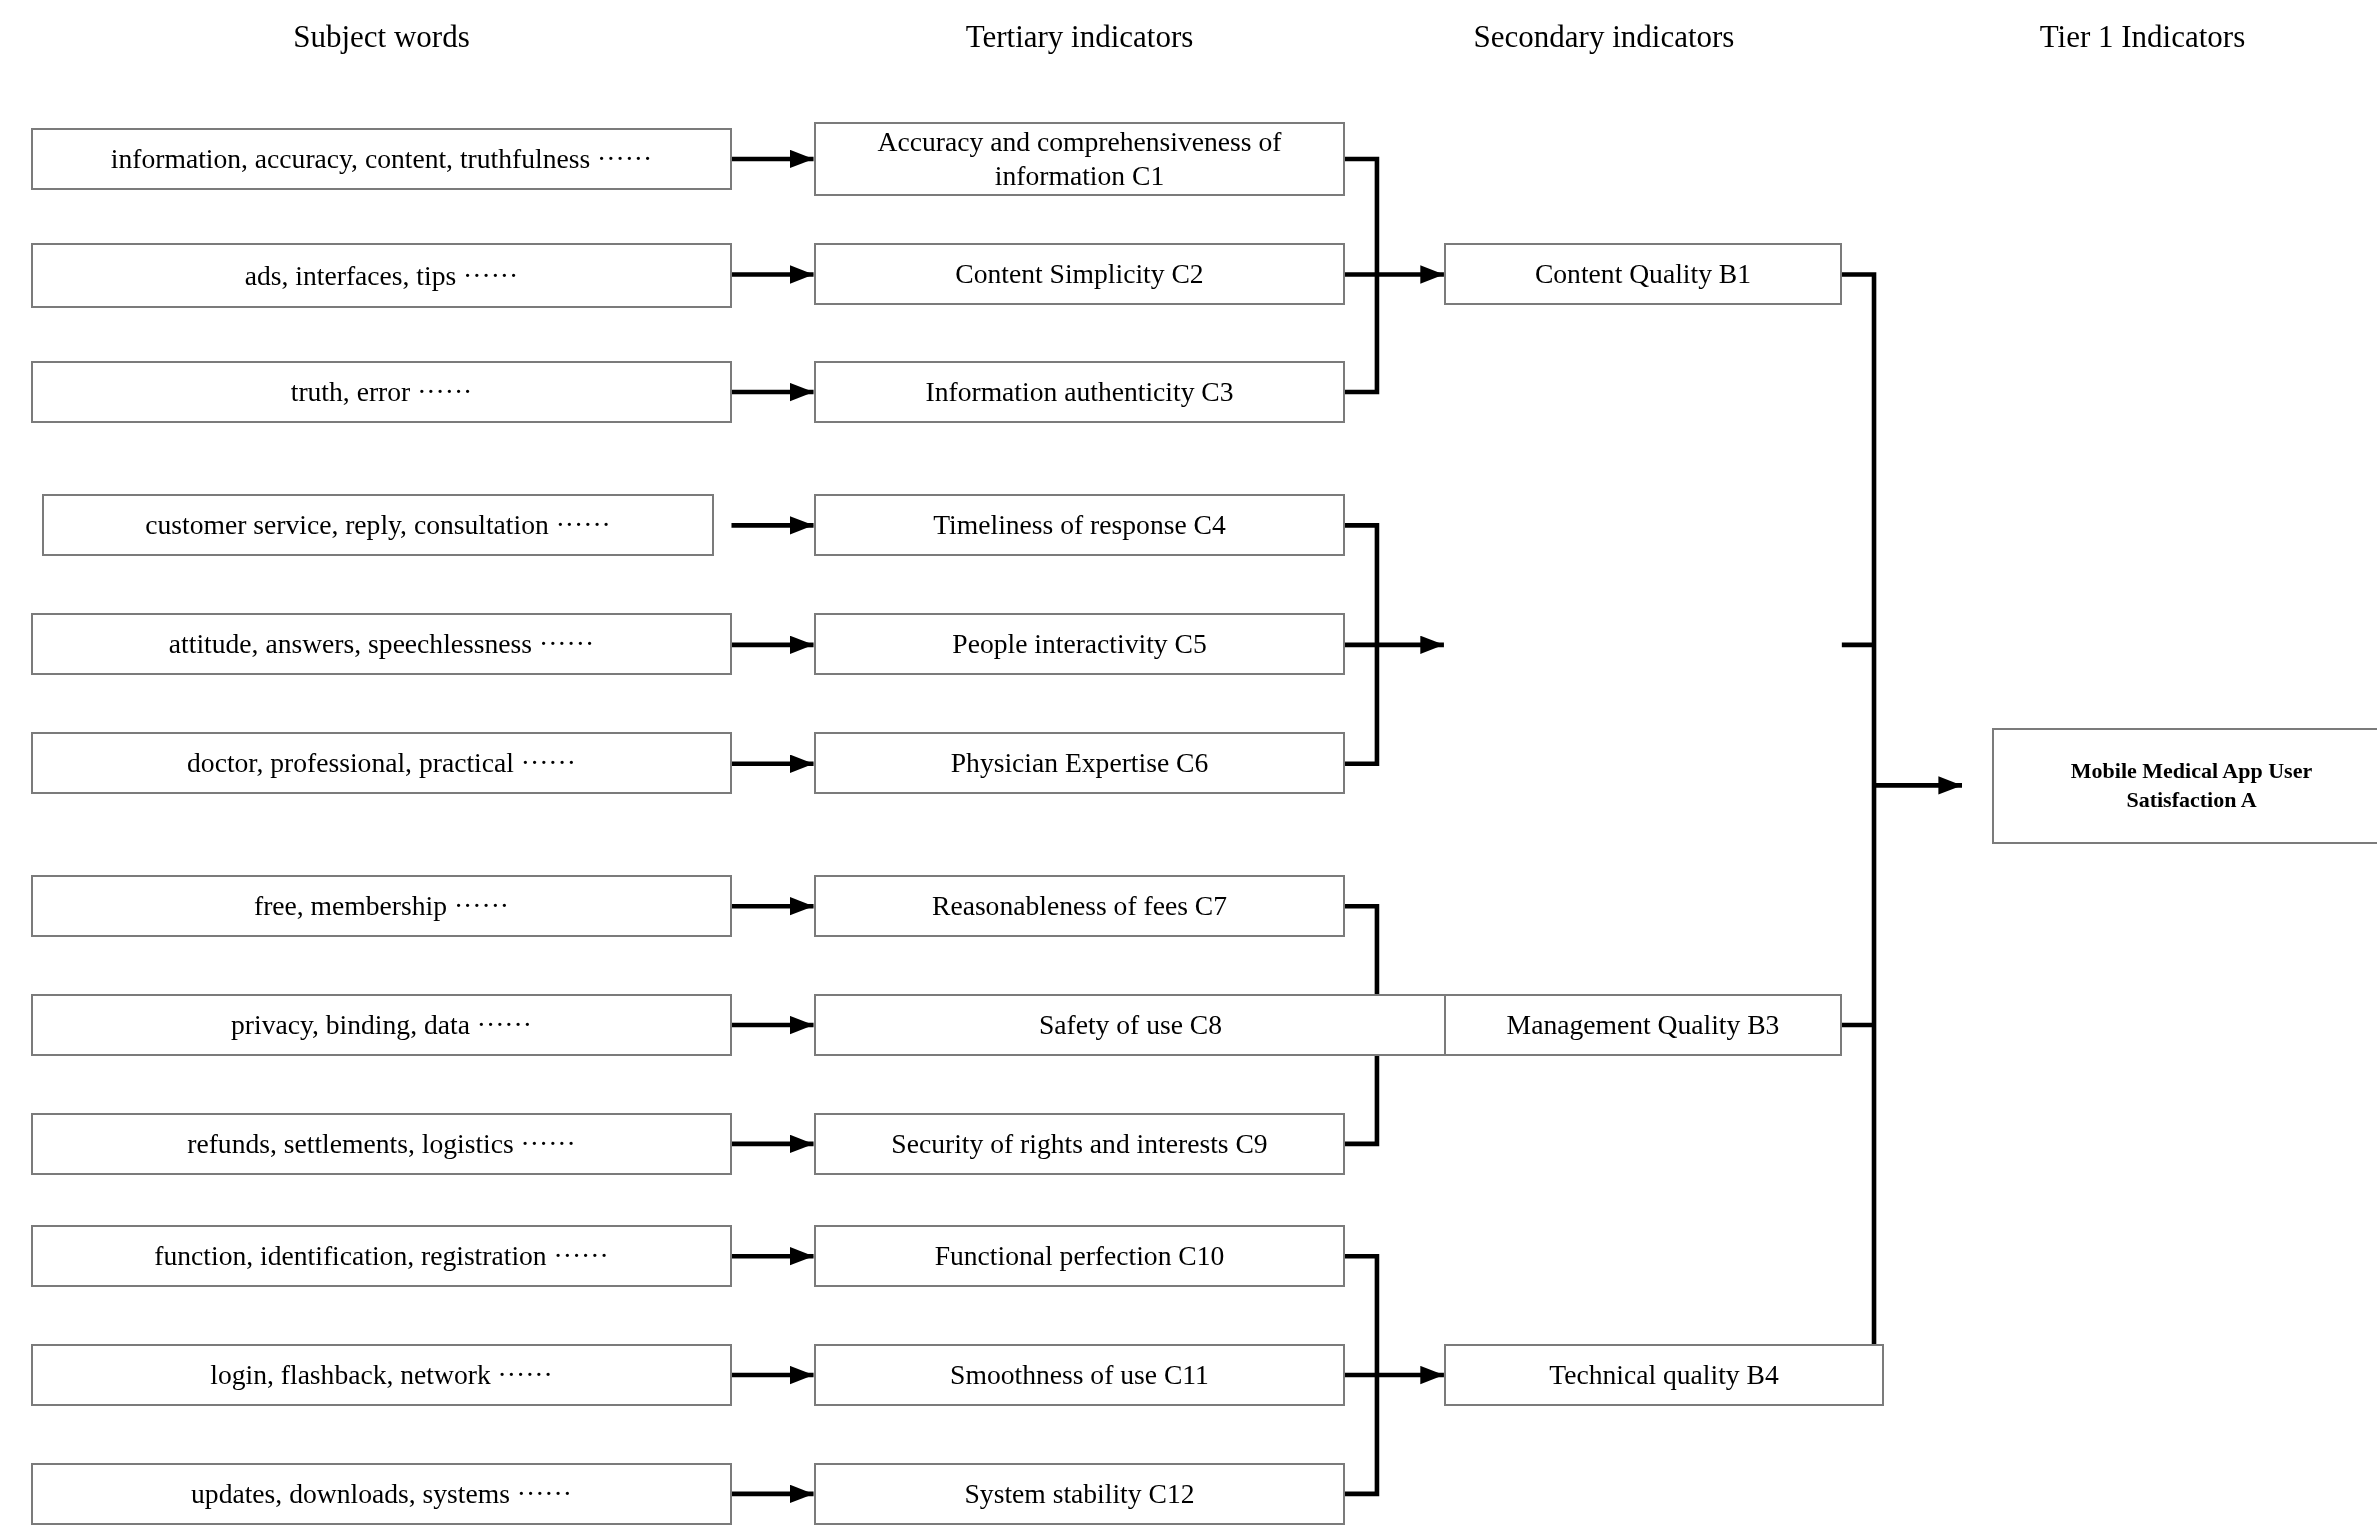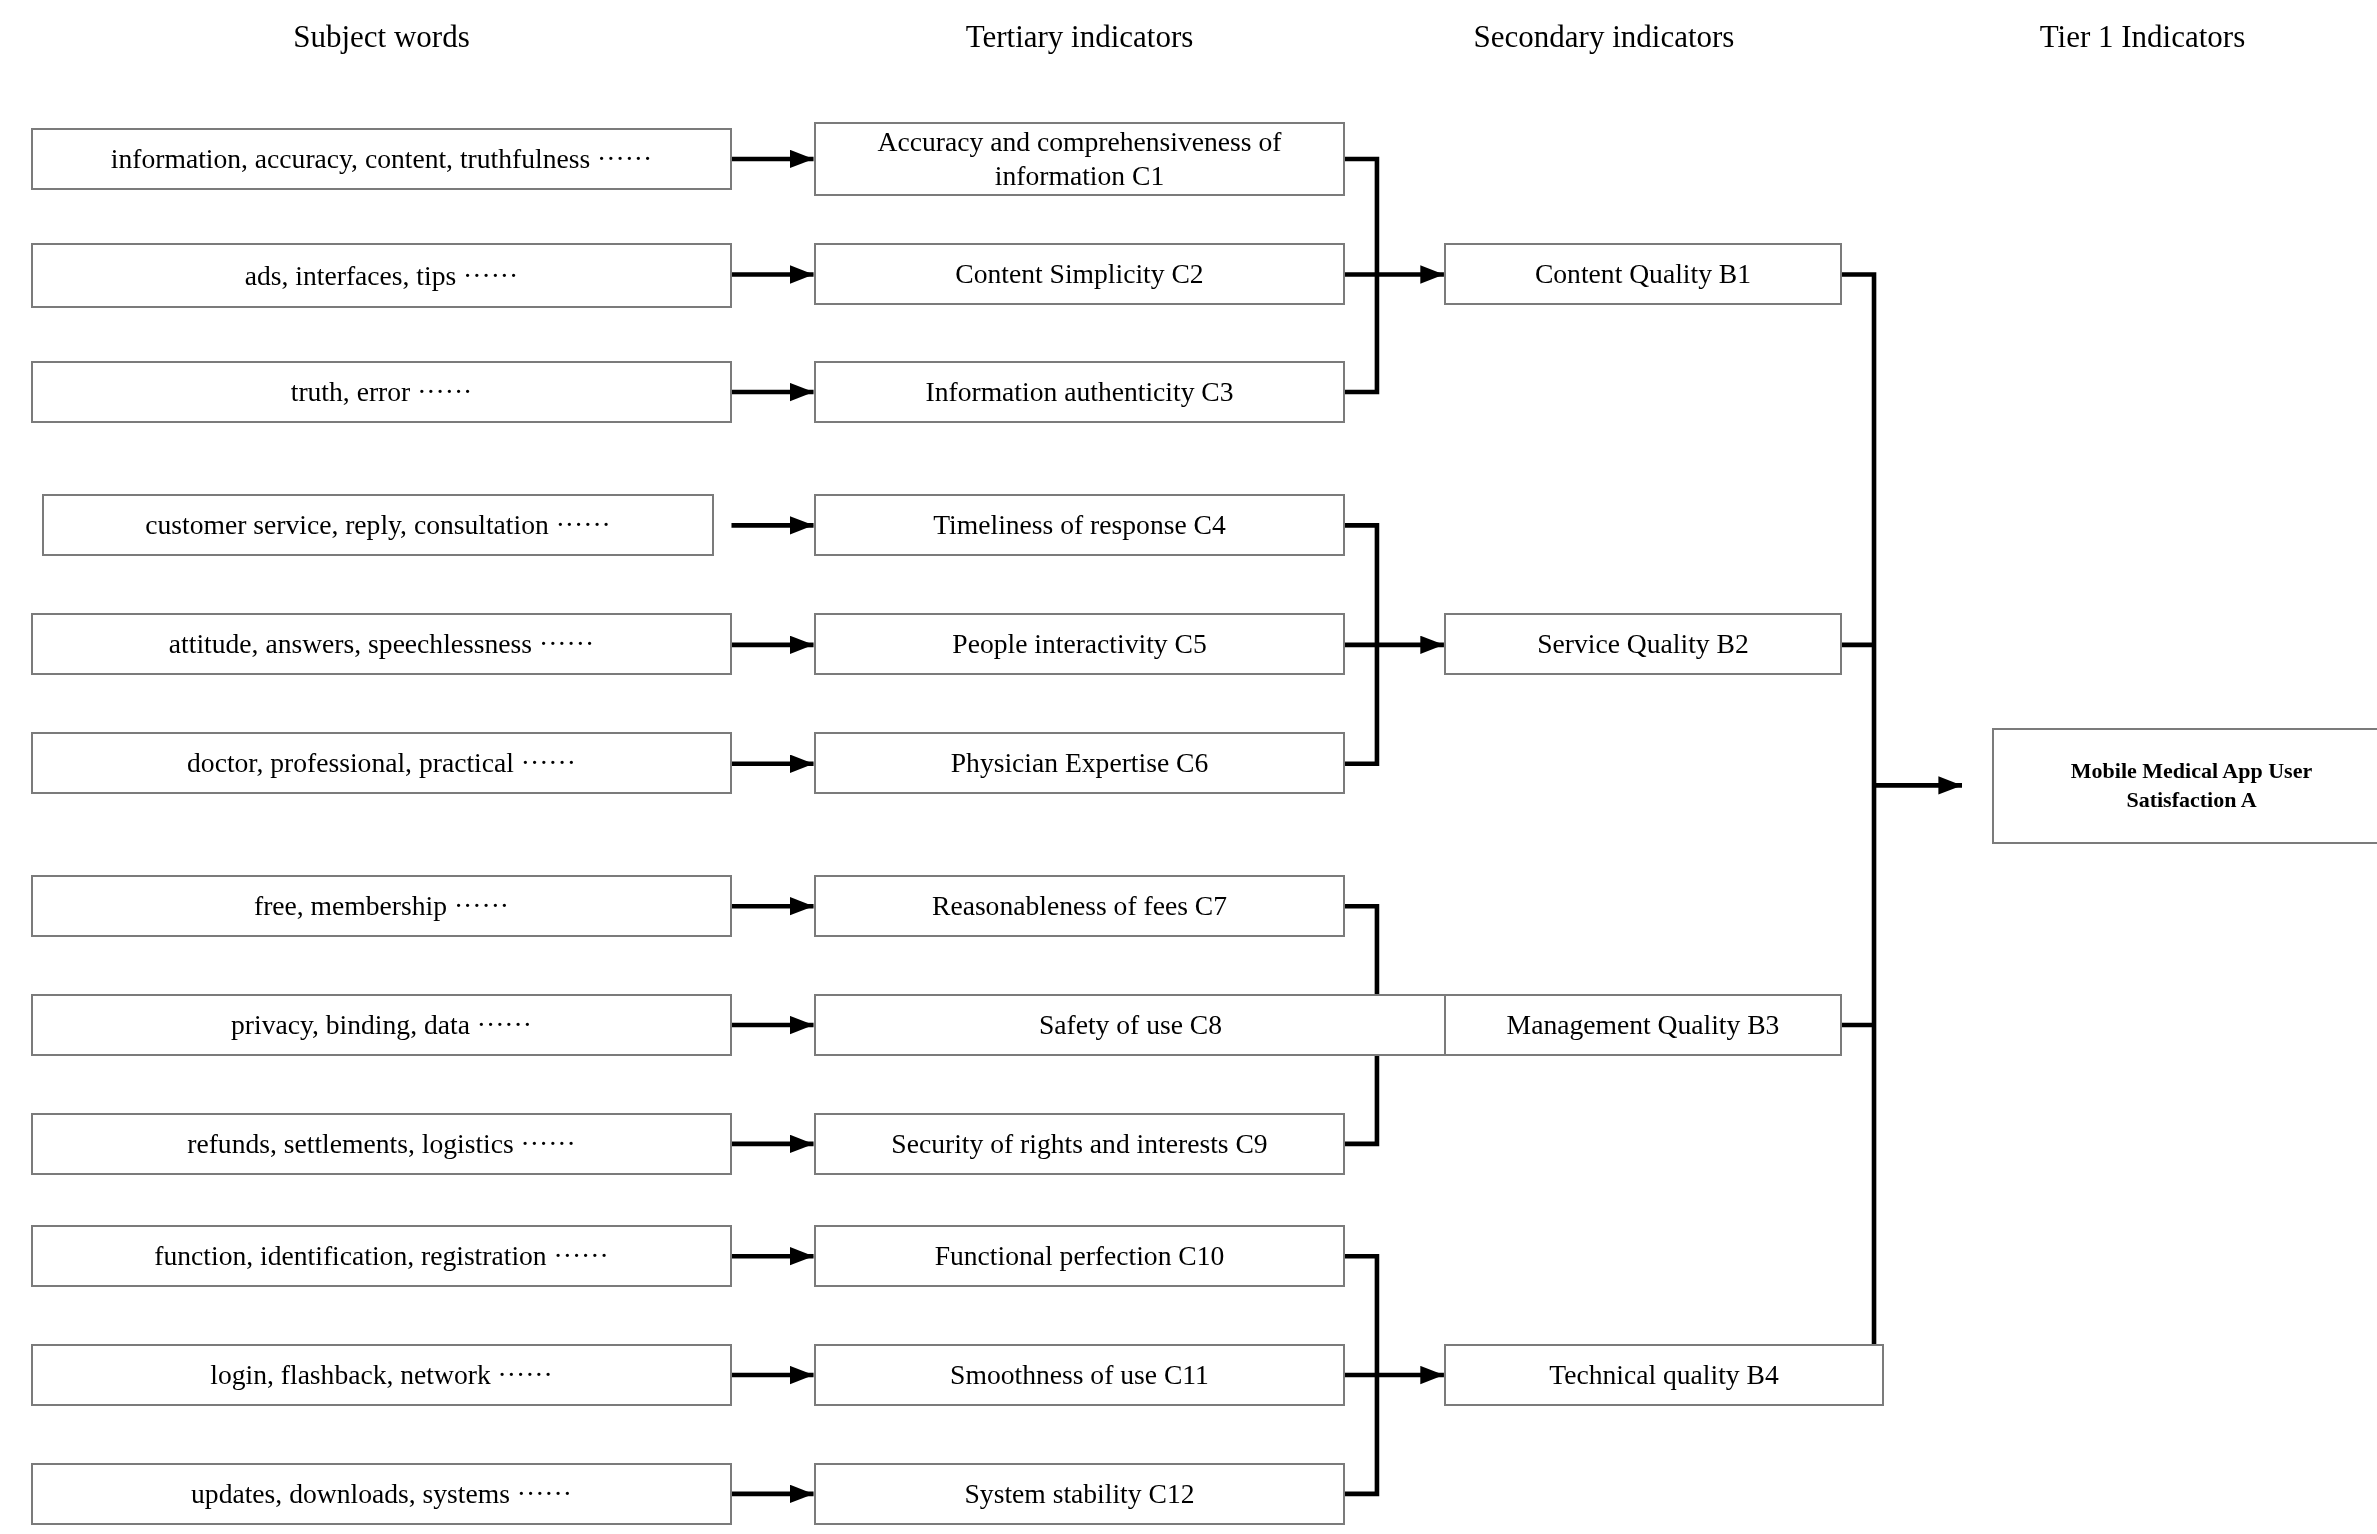--- a/index.html
+++ b/index.html
@@ -92,20 +92,19 @@
   <div class="box" style="left:814px;top:613px;width:531px;height:62px">People interactivity C5</div>
   <div class="box" style="left:814px;top:732px;width:531px;height:62px">Physician Expertise C6</div>
   <div class="box" style="left:814px;top:875px;width:531px;height:62px">Reasonableness of fees C7</div>
   <div class="box" style="left:814px;top:994px;width:633px;height:62px">Safety of use C8</div>
   <div class="box" style="left:814px;top:1113px;width:531px;height:62px">Security of rights and interests C9</div>
   <div class="box" style="left:814px;top:1225px;width:531px;height:62px">Functional perfection C10</div>
   <div class="box" style="left:814px;top:1344px;width:531px;height:62px">Smoothness of use C11</div>
   <div class="box" style="left:814px;top:1463px;width:531px;height:62px">System stability C12</div>
 
   <div class="box" style="left:1444px;top:243px;width:398px;height:62px">Content Quality B1</div>
-  <div class="box" style="left:1444px;top:613px;width:398px;height:62px">Service Quality B2</div>
   <div class="box" style="left:1444px;top:994px;width:398px;height:62px">Management Quality B3</div>
   <div class="box" style="left:1444px;top:1344px;width:440px;height:62px">Technical quality B4</div>
 
   <div class="box tier1" style="left:1962px;top:728px;width:399px;height:116px">Mobile Medical App User Satisfaction A</div>
 
 </div>
 
 
 </body></html>

